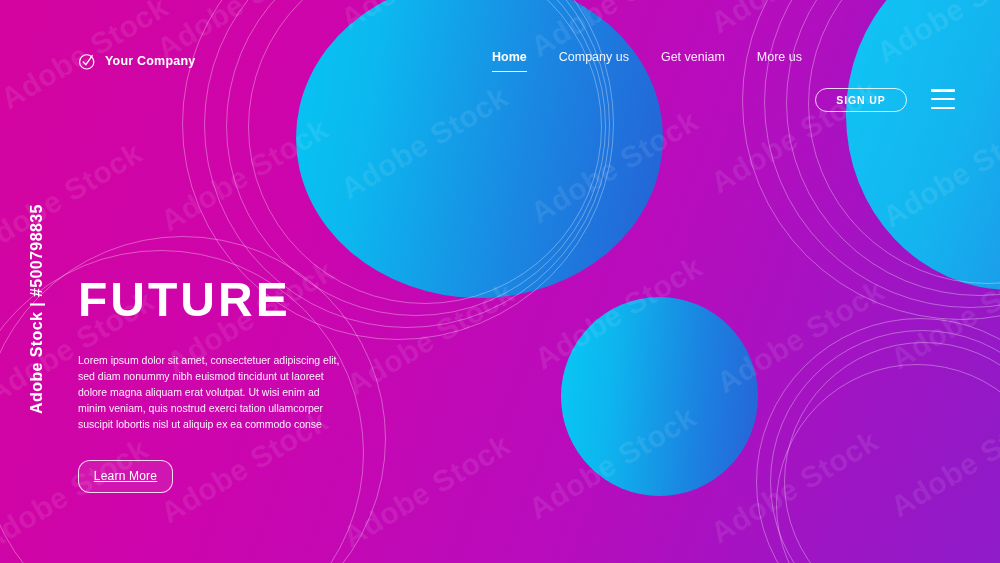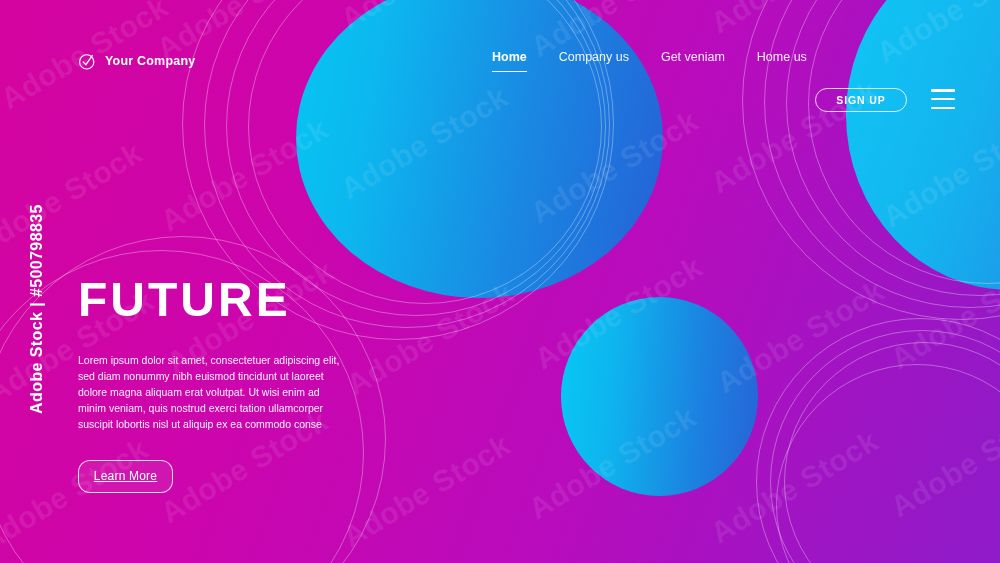--- a/index.html
+++ b/index.html
@@ -319,21 +319,21 @@
       </svg>
       <span class="brand-text">
         <span class="light">Your </span><span class="bold">Company</span>
       </span>
     </div>
 
     <nav class="main-nav">
       <a class="nav-item active" href="#">Home</a>
       <a class="nav-item" href="#">Company us</a>
       <a class="nav-item" href="#">Get veniam</a>
-      <a class="nav-item" href="#">Home us</a>
+      <a class="nav-item" href="#">More us</a>
     </nav>
 
     <button class="signup-btn">SIGN UP</button>
 
     <div class="menu-toggle">
       <span></span>
       <span></span>
       <span></span>
     </div>
 

